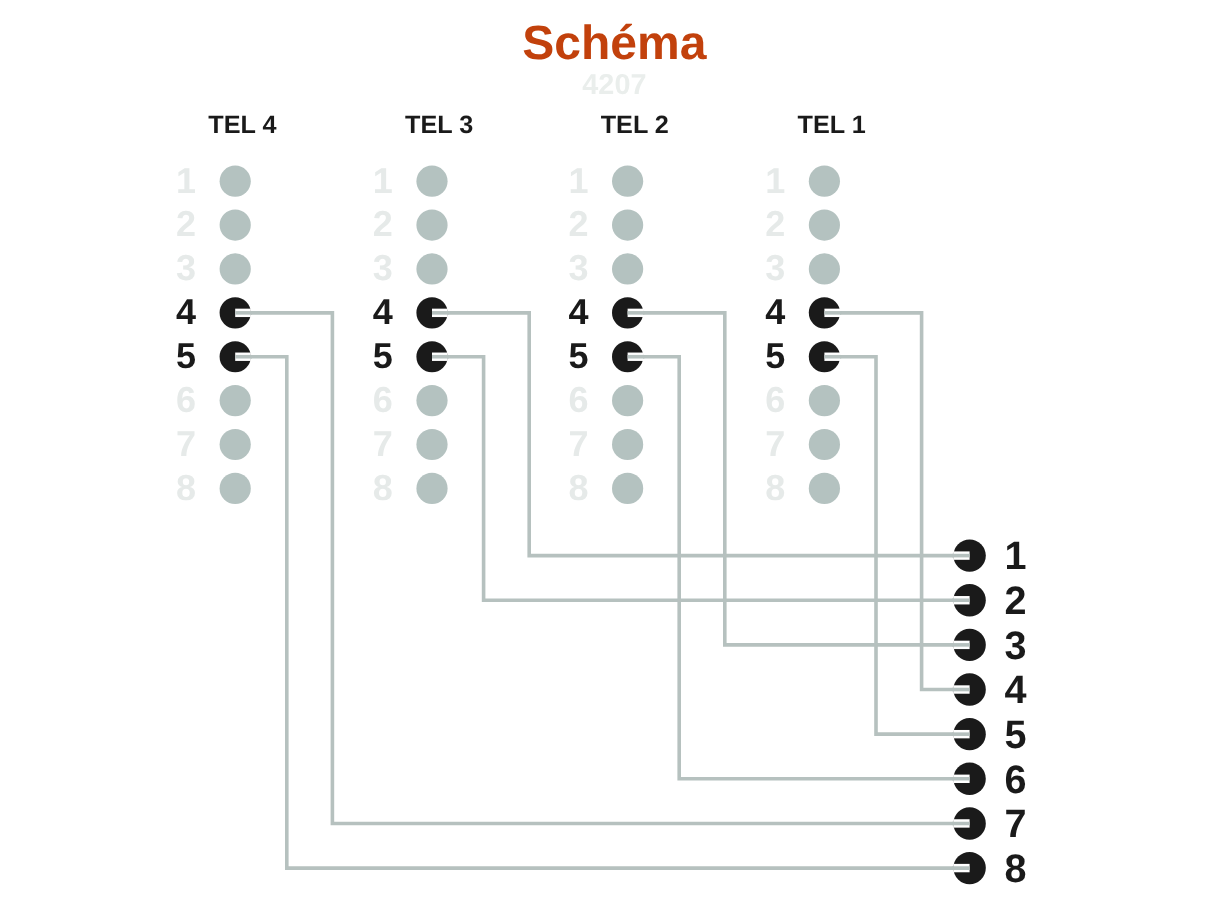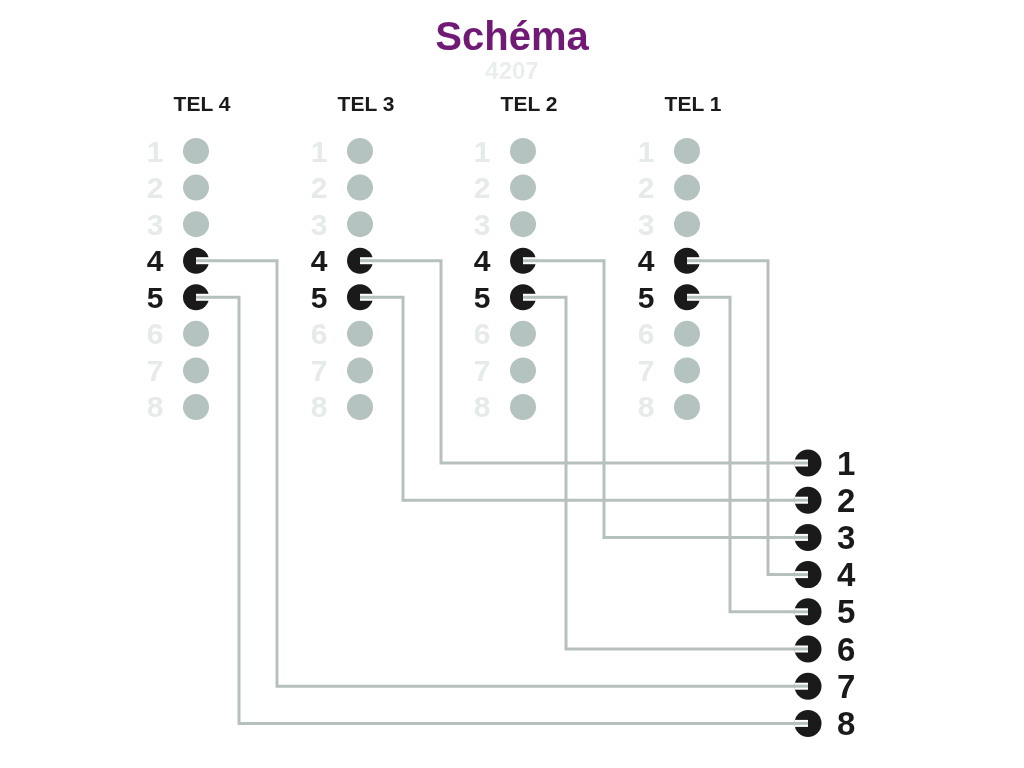--- a/index.html
+++ b/index.html
@@ -30,21 +30,21 @@
     font-size: 24px;
     font-weight: bold;
   }
   svg { position: absolute; top: 0; left: 0; }
   svg text { font-family: "Liberation Sans", sans-serif; font-weight: bold; }
 </style>
 </head>
 <body>
 
 <div class="stage">
-  <div class="title" style="color: #701a75;">Schéma</div>
+  <div class="title" style="color: #c2410c;">Schéma</div>
   <div class="subtitle" style="color: rgb(234, 238, 236);">4207</div>
   <svg id="diagram" width="1024" height="768" viewBox="0 0 1024 768">
       <path d="M 360 260.71000000000004 H 441 V 463 H 808" fill="none" stroke="#b6c1bf" stroke-width="3"></path>
       <path d="M 360 297.28 H 403 V 500.2 H 808" fill="none" stroke="#b6c1bf" stroke-width="3"></path>
       <path d="M 523 260.71000000000004 H 604 V 537.4 H 808" fill="none" stroke="#b6c1bf" stroke-width="3"></path>
       <path d="M 687 260.71000000000004 H 768 V 574.6 H 808" fill="none" stroke="#b6c1bf" stroke-width="3"></path>
       <path d="M 687 297.28 H 730 V 611.8 H 808" fill="none" stroke="#b6c1bf" stroke-width="3"></path>
       <path d="M 523 297.28 H 566 V 649 H 808" fill="none" stroke="#b6c1bf" stroke-width="3"></path>
       <path d="M 196 260.71000000000004 H 277 V 686.2 H 808" fill="none" stroke="#b6c1bf" stroke-width="3"></path>
       <path d="M 196 297.28 H 239 V 723.4000000000001 H 808" fill="none" stroke="#b6c1bf" stroke-width="3"></path>

